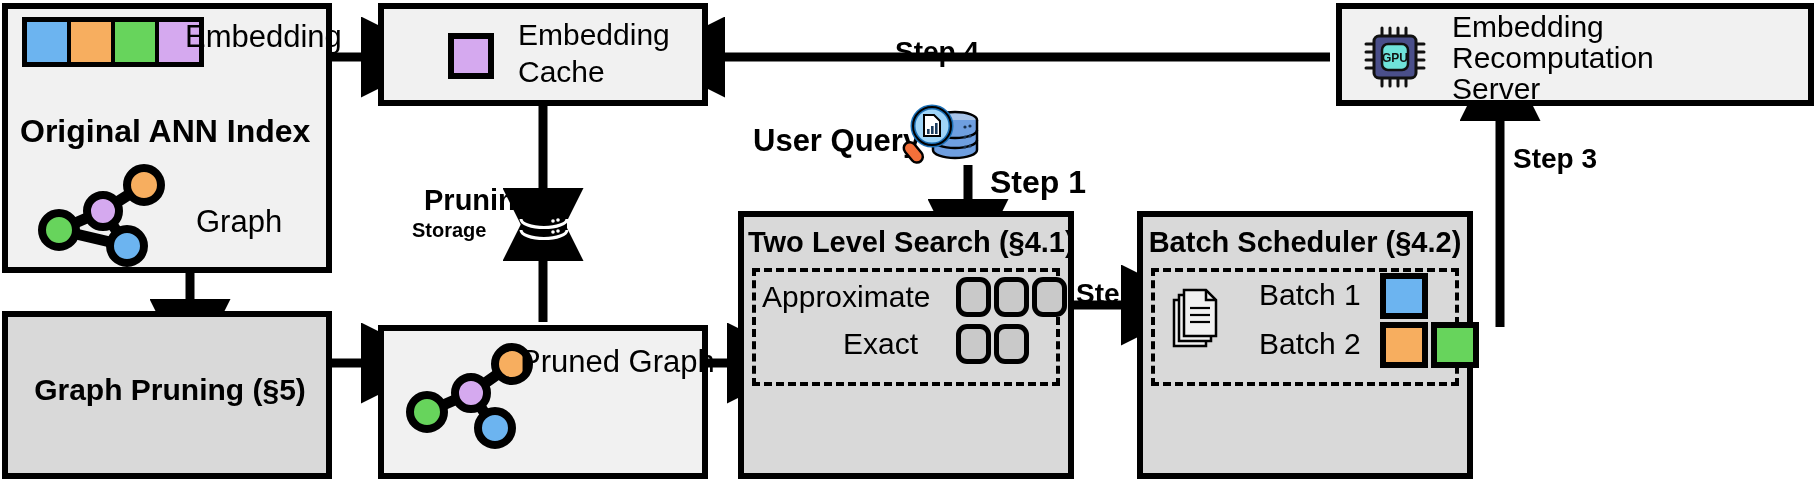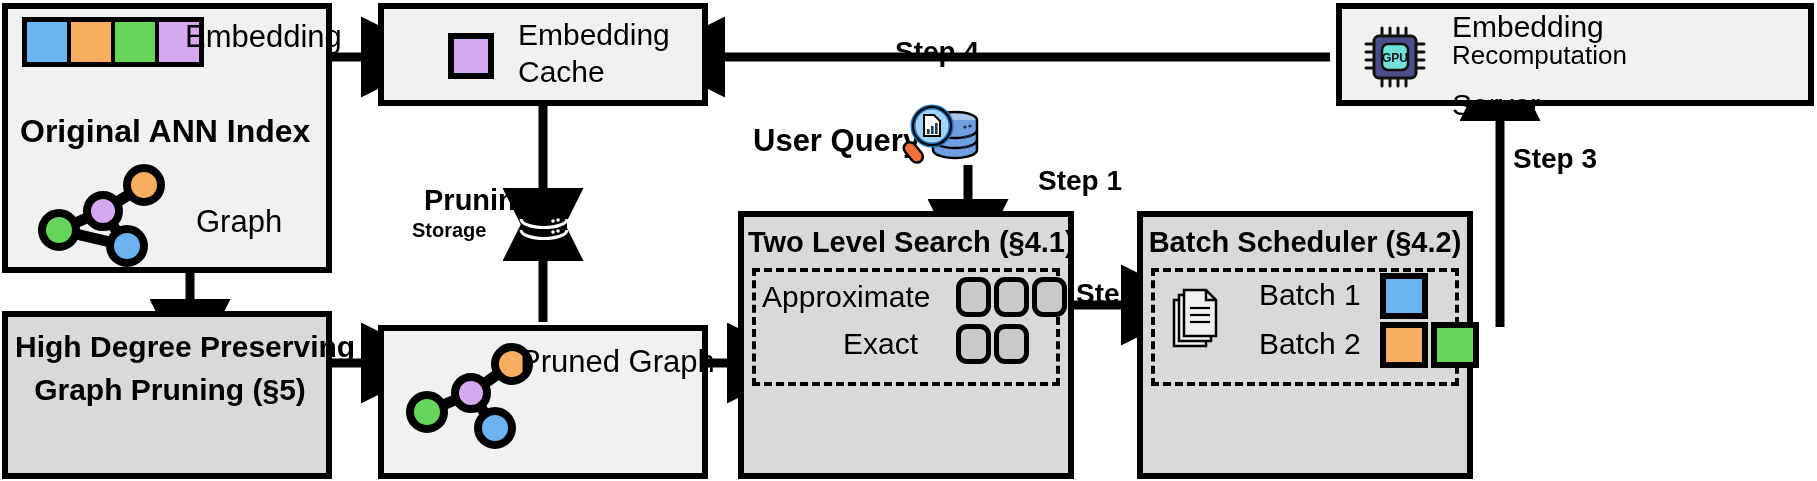--- a/index.html
+++ b/index.html
@@ -108,21 +108,20 @@
     <circle cx="108" cy="17" r="17" fill="#f7ae5f" stroke="#000" stroke-width="8"></circle>
     <circle cx="67" cy="43" r="16" fill="#d5a9ef" stroke="#000" stroke-width="8"></circle>
     <circle cx="23" cy="62" r="17" fill="#67d45c" stroke="#000" stroke-width="8"></circle>
     <circle cx="91" cy="78" r="17" fill="#6cb4f0" stroke="#000" stroke-width="8"></circle>
   </svg>
 
   <div class="lbl" style="left:196px; top:205px; font-size:31px;">Graph</div>
 
   <div class="box shaded" style="left:2px; top:311px; width:330px; height:168px;">
   </div>
-  <div class="lbl bold" style="left:15px; top:330px; width:310px; text-align:center; font-size:30px;">High Degree Preserving</div>
   <div class="lbl bold" style="left:15px; top:373px; width:310px; text-align:center; font-size:30px;">Graph Pruning (§5)</div>
 
   <div class="box" style="left:378px; top:3px; width:330px; height:103px;">
   </div>
   <div class="sqchip" style="left:448px; top:33px; width:46px; height:46px; background:#d5a9ef;"></div>
   <div class="lbl" style="left:518px; top:18px; font-size:30px;">Embedding</div>
   <div class="lbl" style="left:518px; top:55px; font-size:30px;">Cache</div>
 
   <div class="lbl bold" style="left:424px; top:184px; font-size:29px;">Pruning</div>
   <div class="lbl bold" style="left:412px; top:219px; font-size:20px;">Storage</div>
@@ -175,21 +174,21 @@
 
     <circle cx="27" cy="23" r="19" fill="#9fd4f7" stroke="#1b6fb5" stroke-width="5"></circle>
     <circle cx="27" cy="23" r="19" fill="none" stroke="#000" stroke-width="2"></circle>
 
     <path d="M19,12 h10 l6,6 v15 h-16 z" fill="#fff" stroke="#000" stroke-width="2"></path>
     <rect x="22" y="26" width="2.6" height="5" fill="#1b3b5c"></rect>
     <rect x="26" y="23" width="2.6" height="8" fill="#1b3b5c"></rect>
     <rect x="30" y="20" width="2.6" height="11" fill="#1b3b5c"></rect>
   </svg>
 
-  <div class="lbl bold" style="left:1038px; top:165px; font-size:28px;">Step 1</div>
+  <div class="lbl bold" style="left:990px; top:165px; font-size:32px;">Step 1</div>
 
   <div class="box shaded" style="left:738px; top:211px; width:336px; height:268px;">
   </div>
   <div class="lbl bold" style="left:748px; top:226px; width:316px; text-align:center; font-size:29px;">Two Level Search (§4.1)</div>
 
   <div class="dashbox" style="left:752px; top:268px; width:308px; height:118px;"></div>
 
   <div class="lbl" style="left:762px; top:280px; font-size:30px;text-align:center;">Approximate</div>
   <div style="position:absolute; left:956px; top:277px; display:flex; gap:3px;">
     <div class="slot" style="width:35px;height:40px;"></div>
@@ -259,18 +258,18 @@
         <line x1="51" y1="26" x2="60" y2="26"></line>
       <line x1="51" y1="34" x2="60" y2="34"></line>
         <line x1="51" y1="42" x2="60" y2="42"></line>
     </g>
     <rect x="10" y="10" width="42" height="42" rx="5" fill="#4a4f8a" stroke="#111" stroke-width="3"></rect>
     <rect x="18" y="18" width="26" height="26" rx="6" fill="#6fe3da" stroke="#111" stroke-width="2.5"></rect>
     <text x="31" y="36" font-family="'Liberation Sans', sans-serif" font-size="12" font-weight="bold" text-anchor="middle" fill="#111">GPU</text>
   </svg>
 
   <div class="lbl" style="left:1452px; top:10px; font-size:30px;">Embedding</div>
-  <div class="lbl" style="left:1452px; top:41px; font-size:26px;">Recomputation</div>
-  <div class="lbl" style="left:1452px; top:72px; font-size:30px;margin-top:16px;">Server</div>
+  <div class="lbl" style="left:1452px; top:41px; font-size:30px;">Recomputation</div>
+  <div class="lbl" style="left:1452px; top:72px; font-size:30px;">Server</div>
 
   <div class="lbl bold" style="left:895px; top:36px; font-size:28px;">Step 4</div>
 
 </div>
 
 </body></html>

